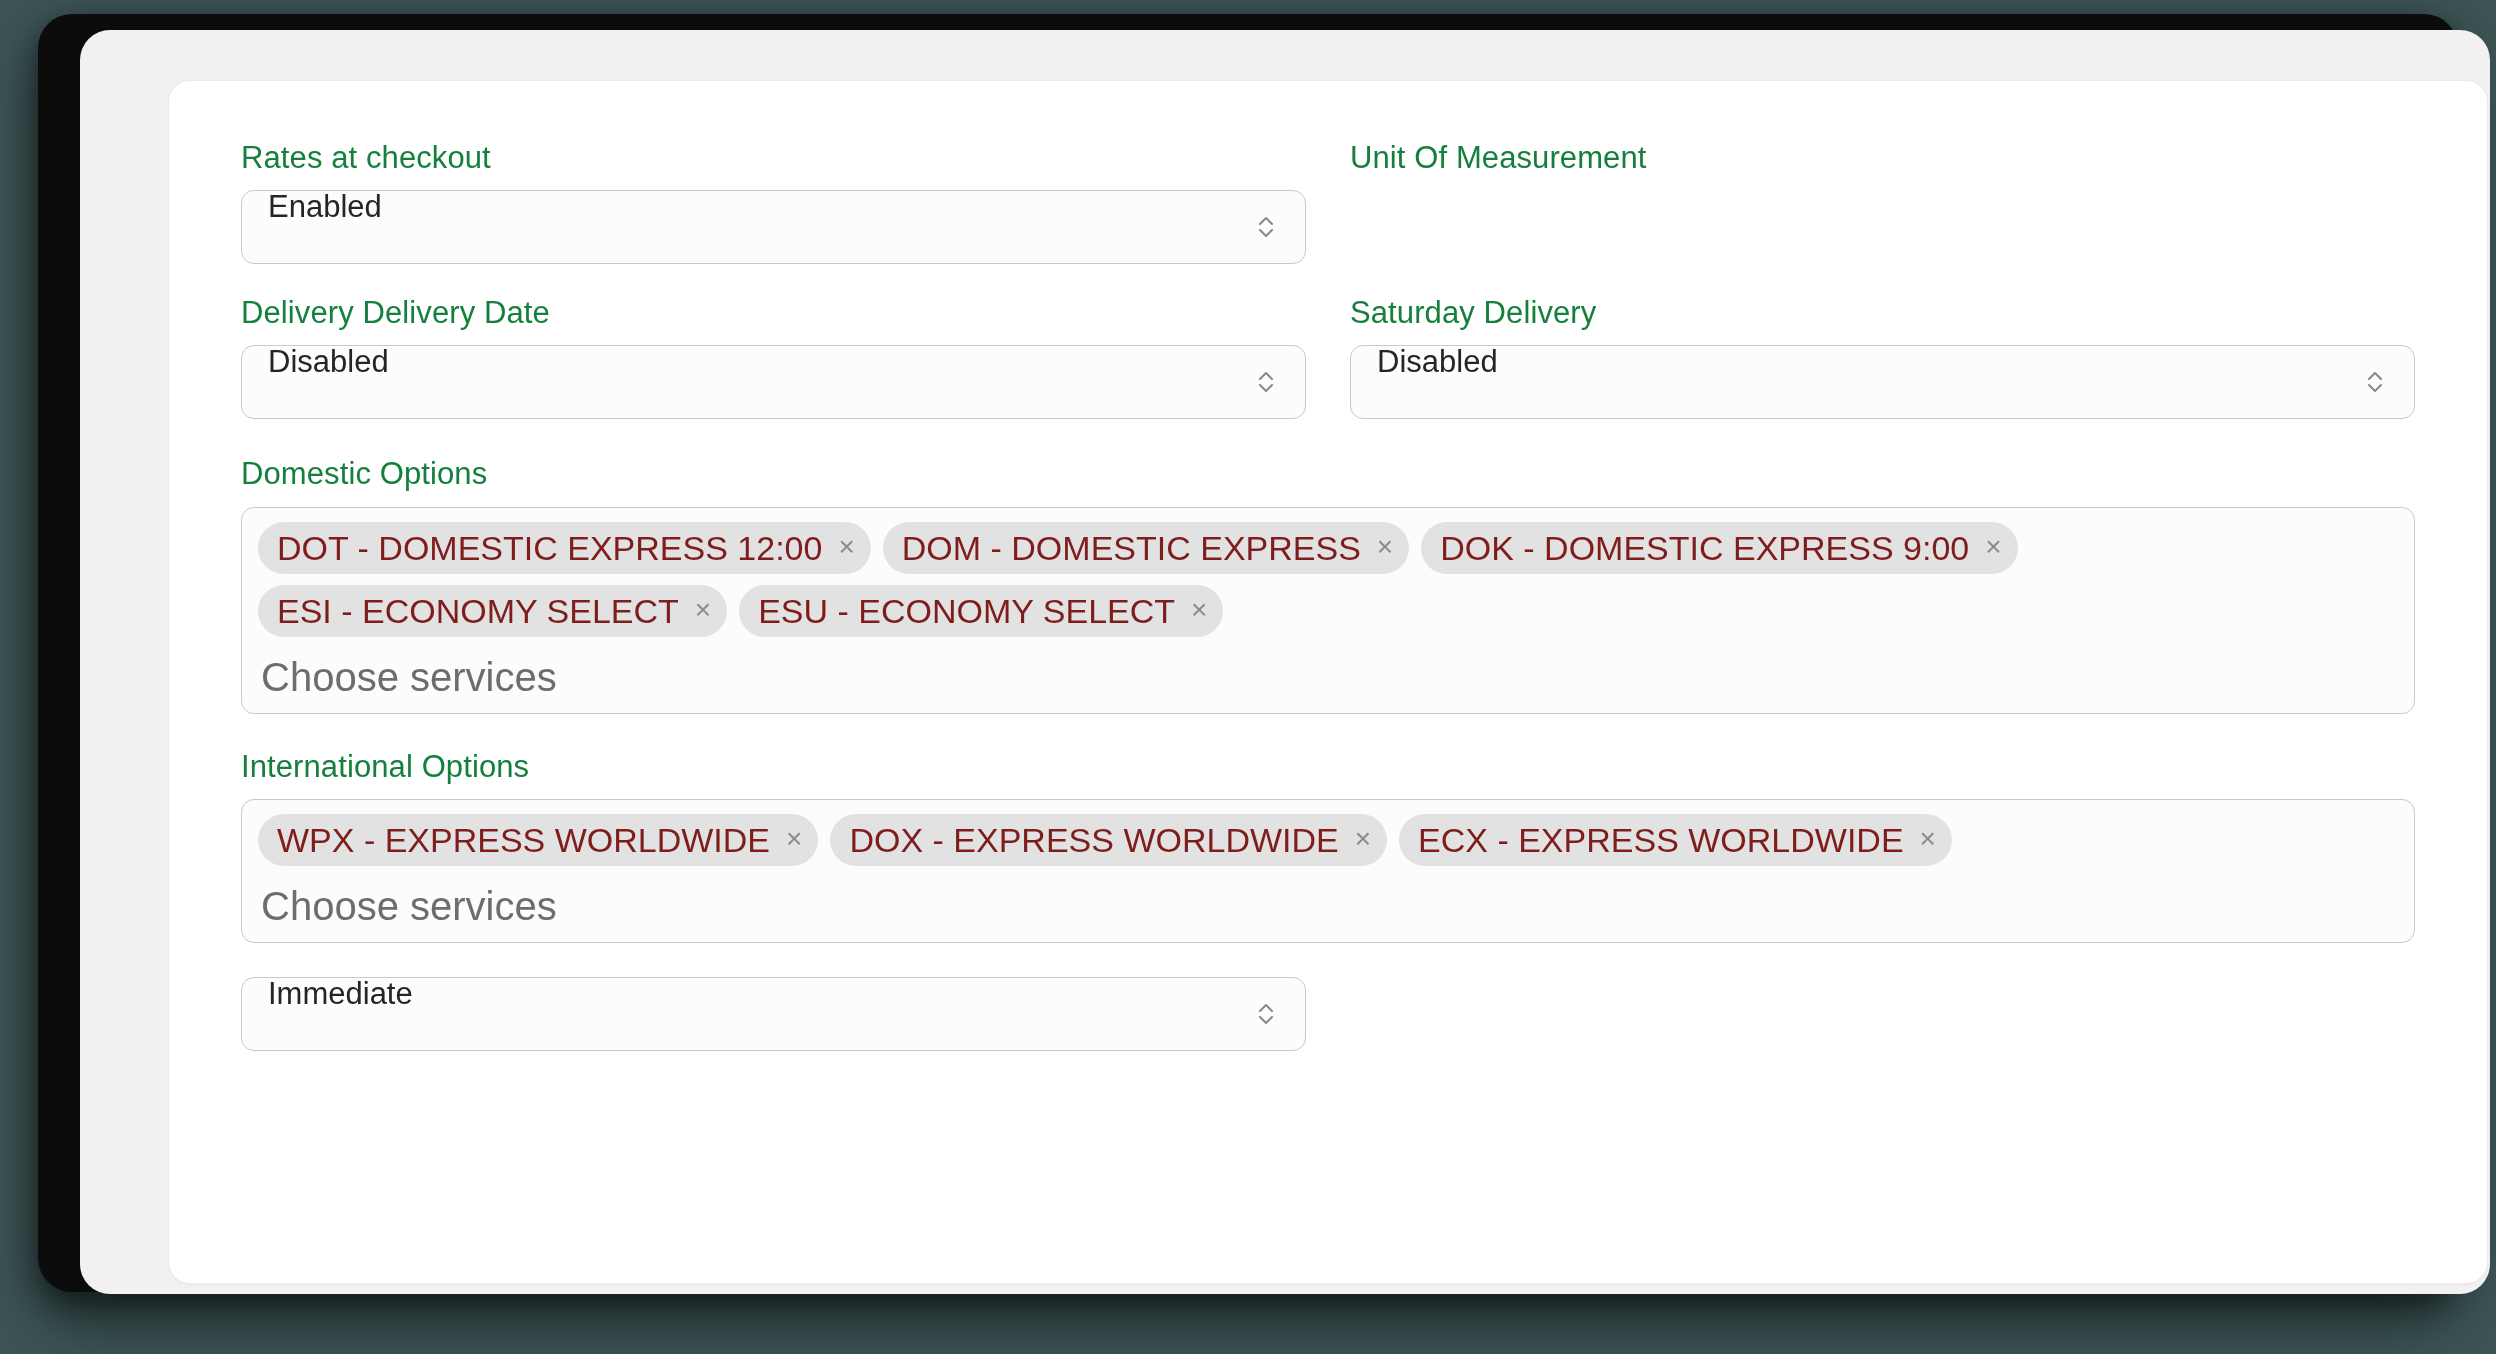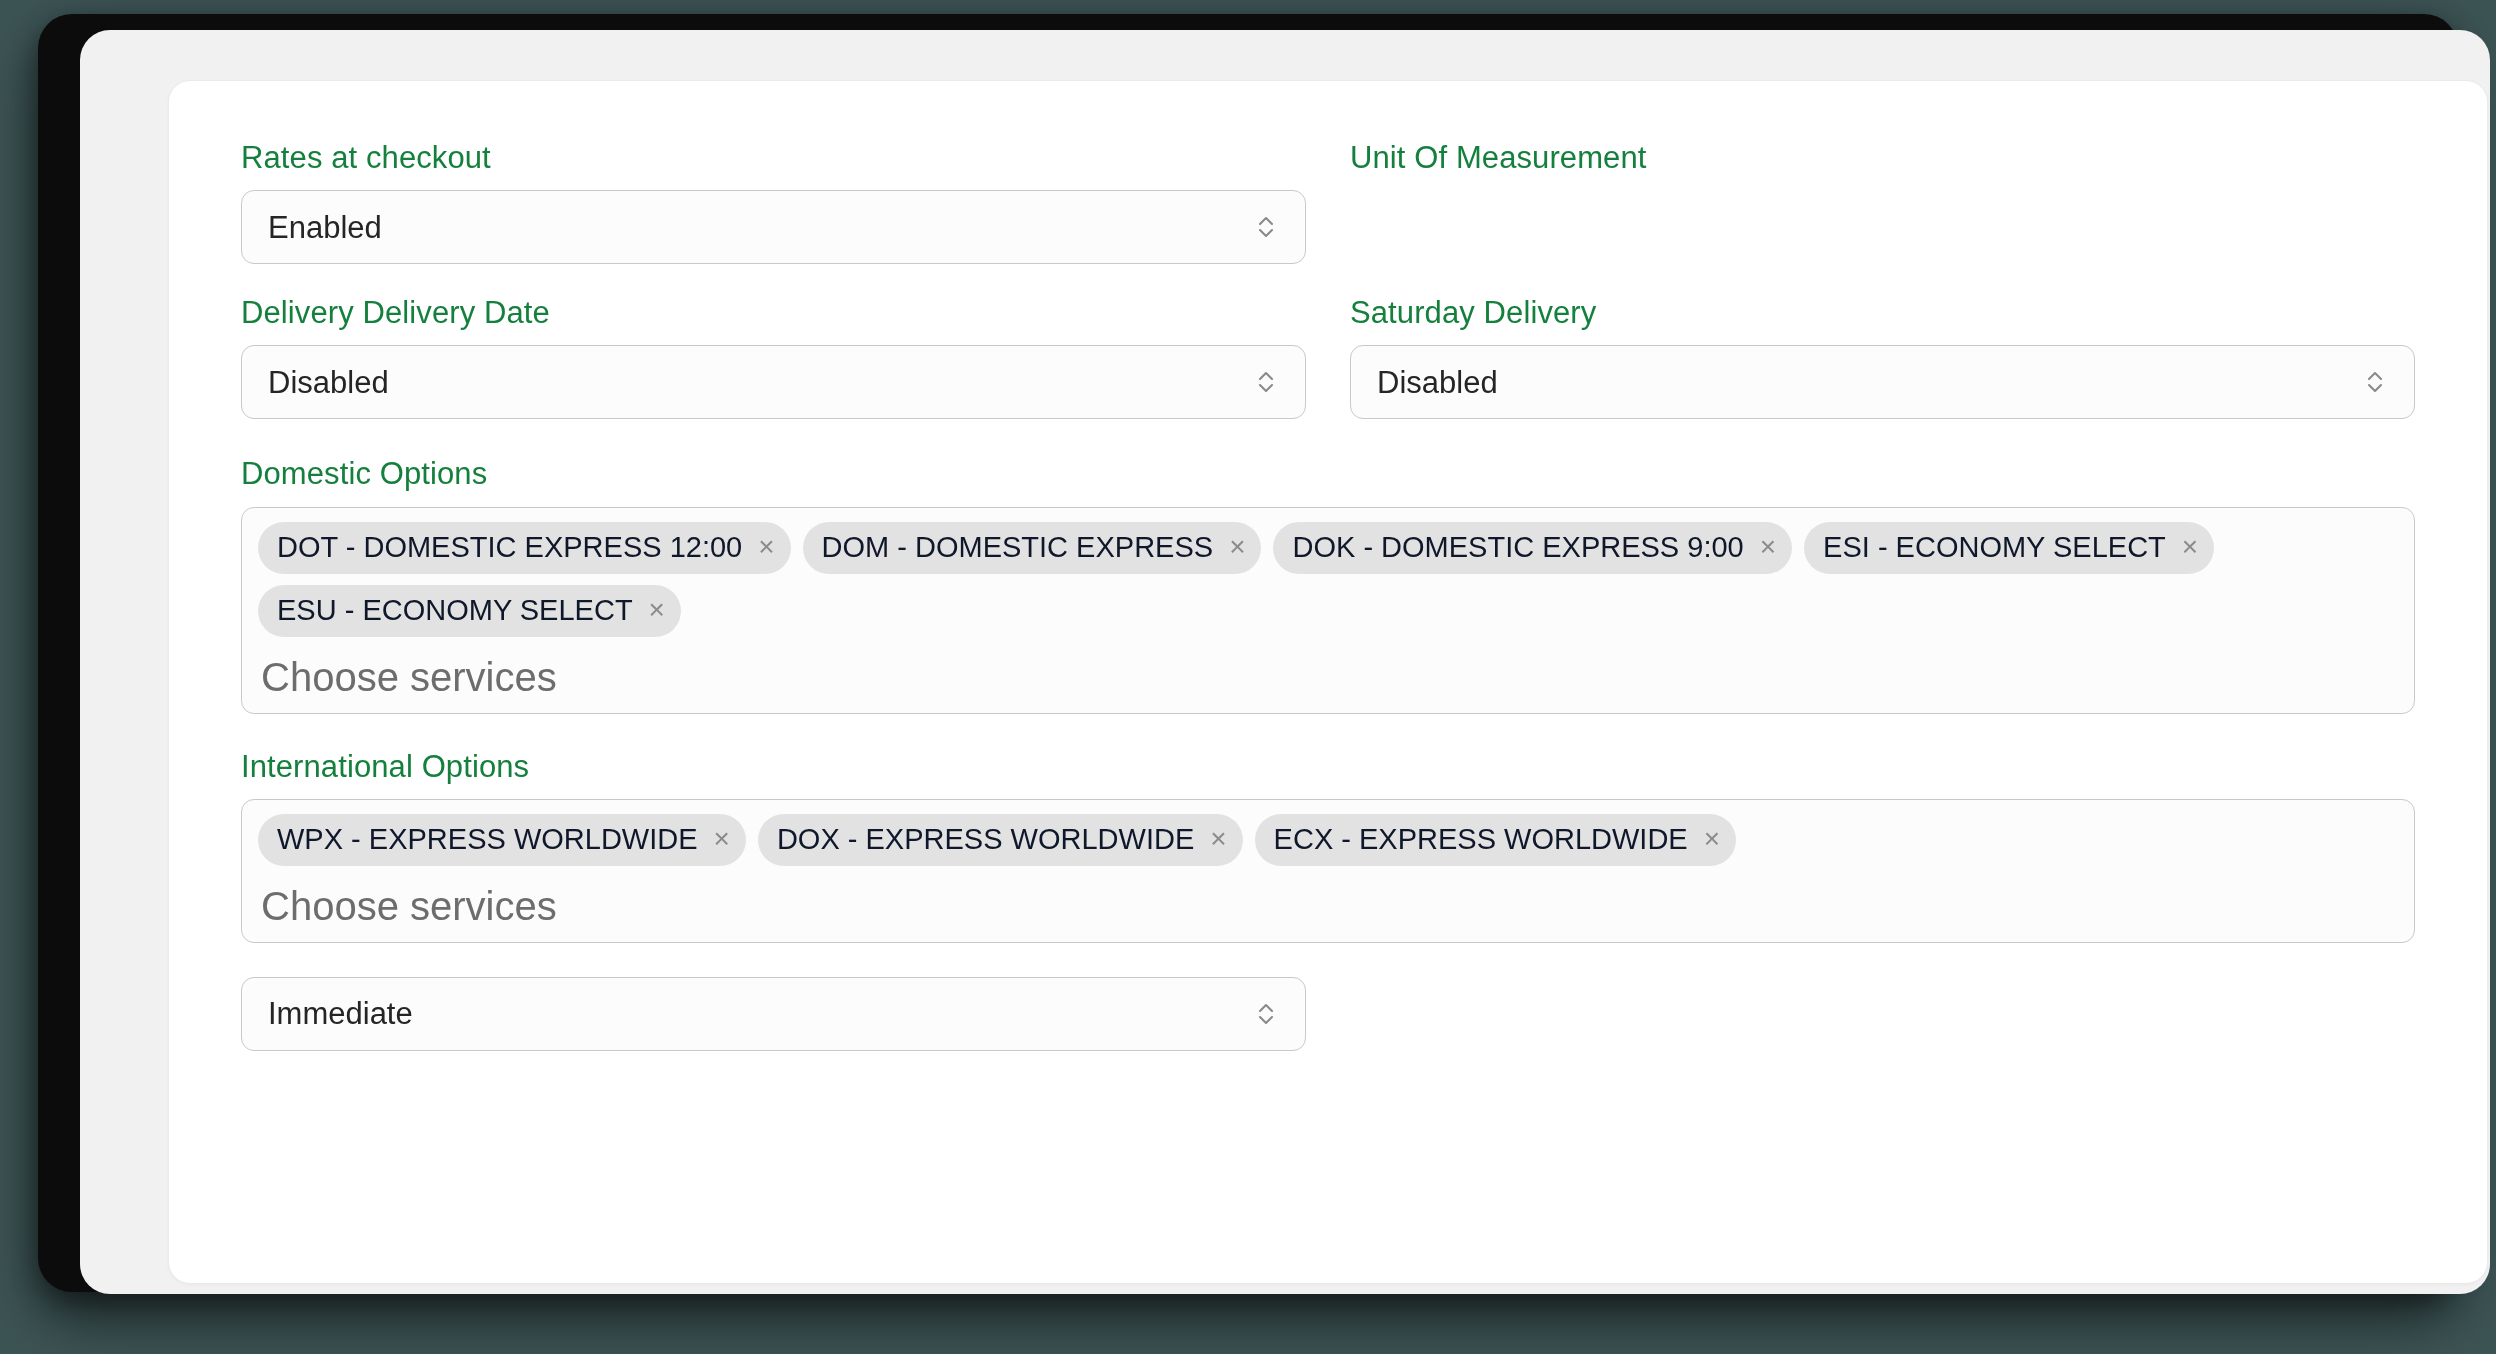--- a/index.html
+++ b/index.html
@@ -75,21 +75,20 @@
   }
 
   
   .select-control {
     position: relative;
     height: 74px;
     background: #fcfcfc;
     border: 1px solid #c9c9c9;
     border-radius: 13px;
     display: flex;
-    align-items: center;
     padding: 0 26px;
     cursor: pointer;
   }
 
   .select-value {
     font-size: 31px;
     color: #252525;
     line-height: 1;
   }
 
@@ -132,22 +131,22 @@
     display: inline-flex;
     align-items: center;
     background: #e2e2e2;
     border-radius: 999px;
     height: 52px;
     padding: 0 16px 0 19px;
     gap: 16px;
   }
 
   .tag-label {
-    font-size: 29px;
-    color: #0f172a;
+    font-size: 34px;
+    color: #7f1d1d;
     line-height: 1;
     white-space: nowrap;
   }
 
   .tag-remove {
     font-size: 28px;
     color: #8b8b8b;
     line-height: 1;
     cursor: pointer;
     font-weight: 400;

